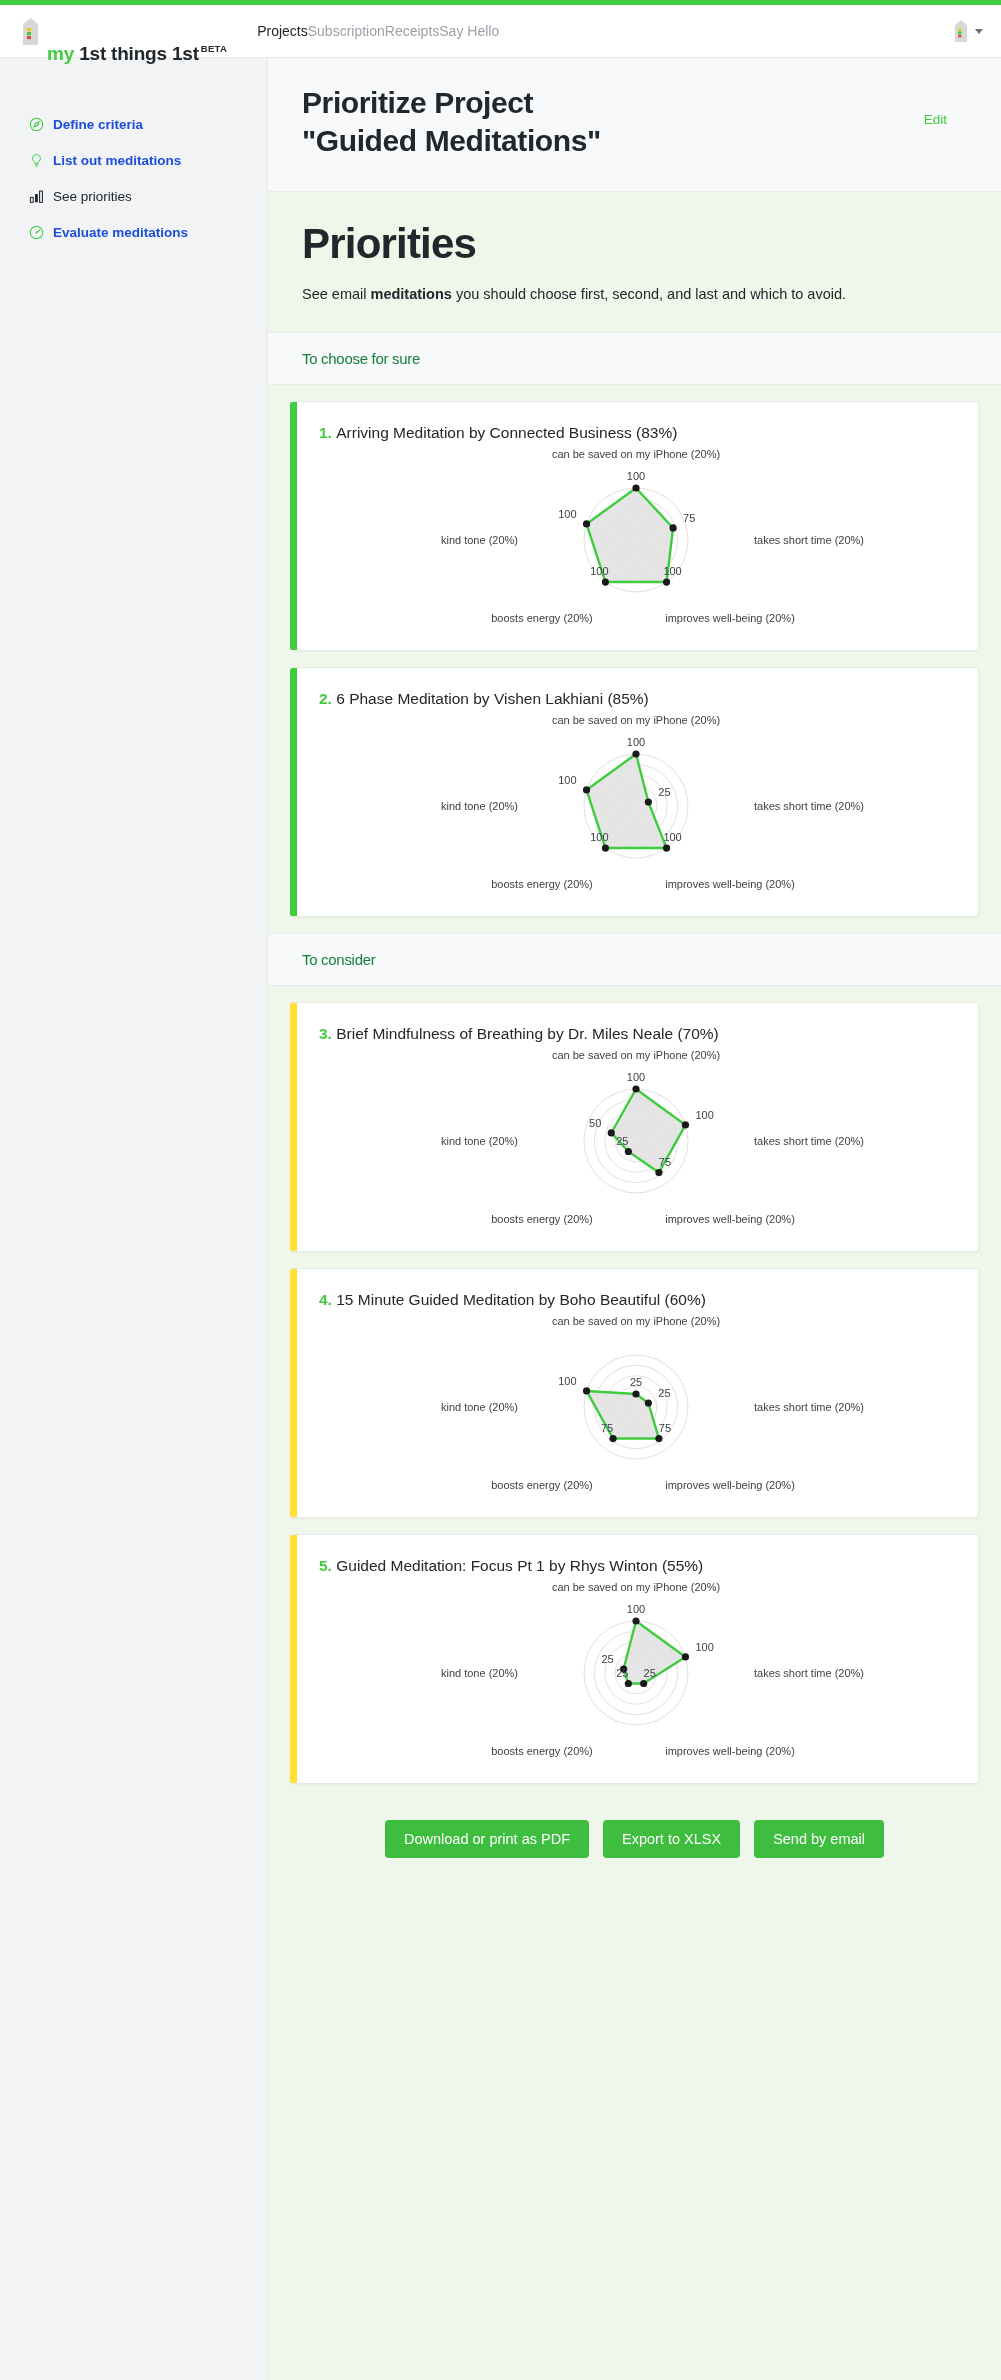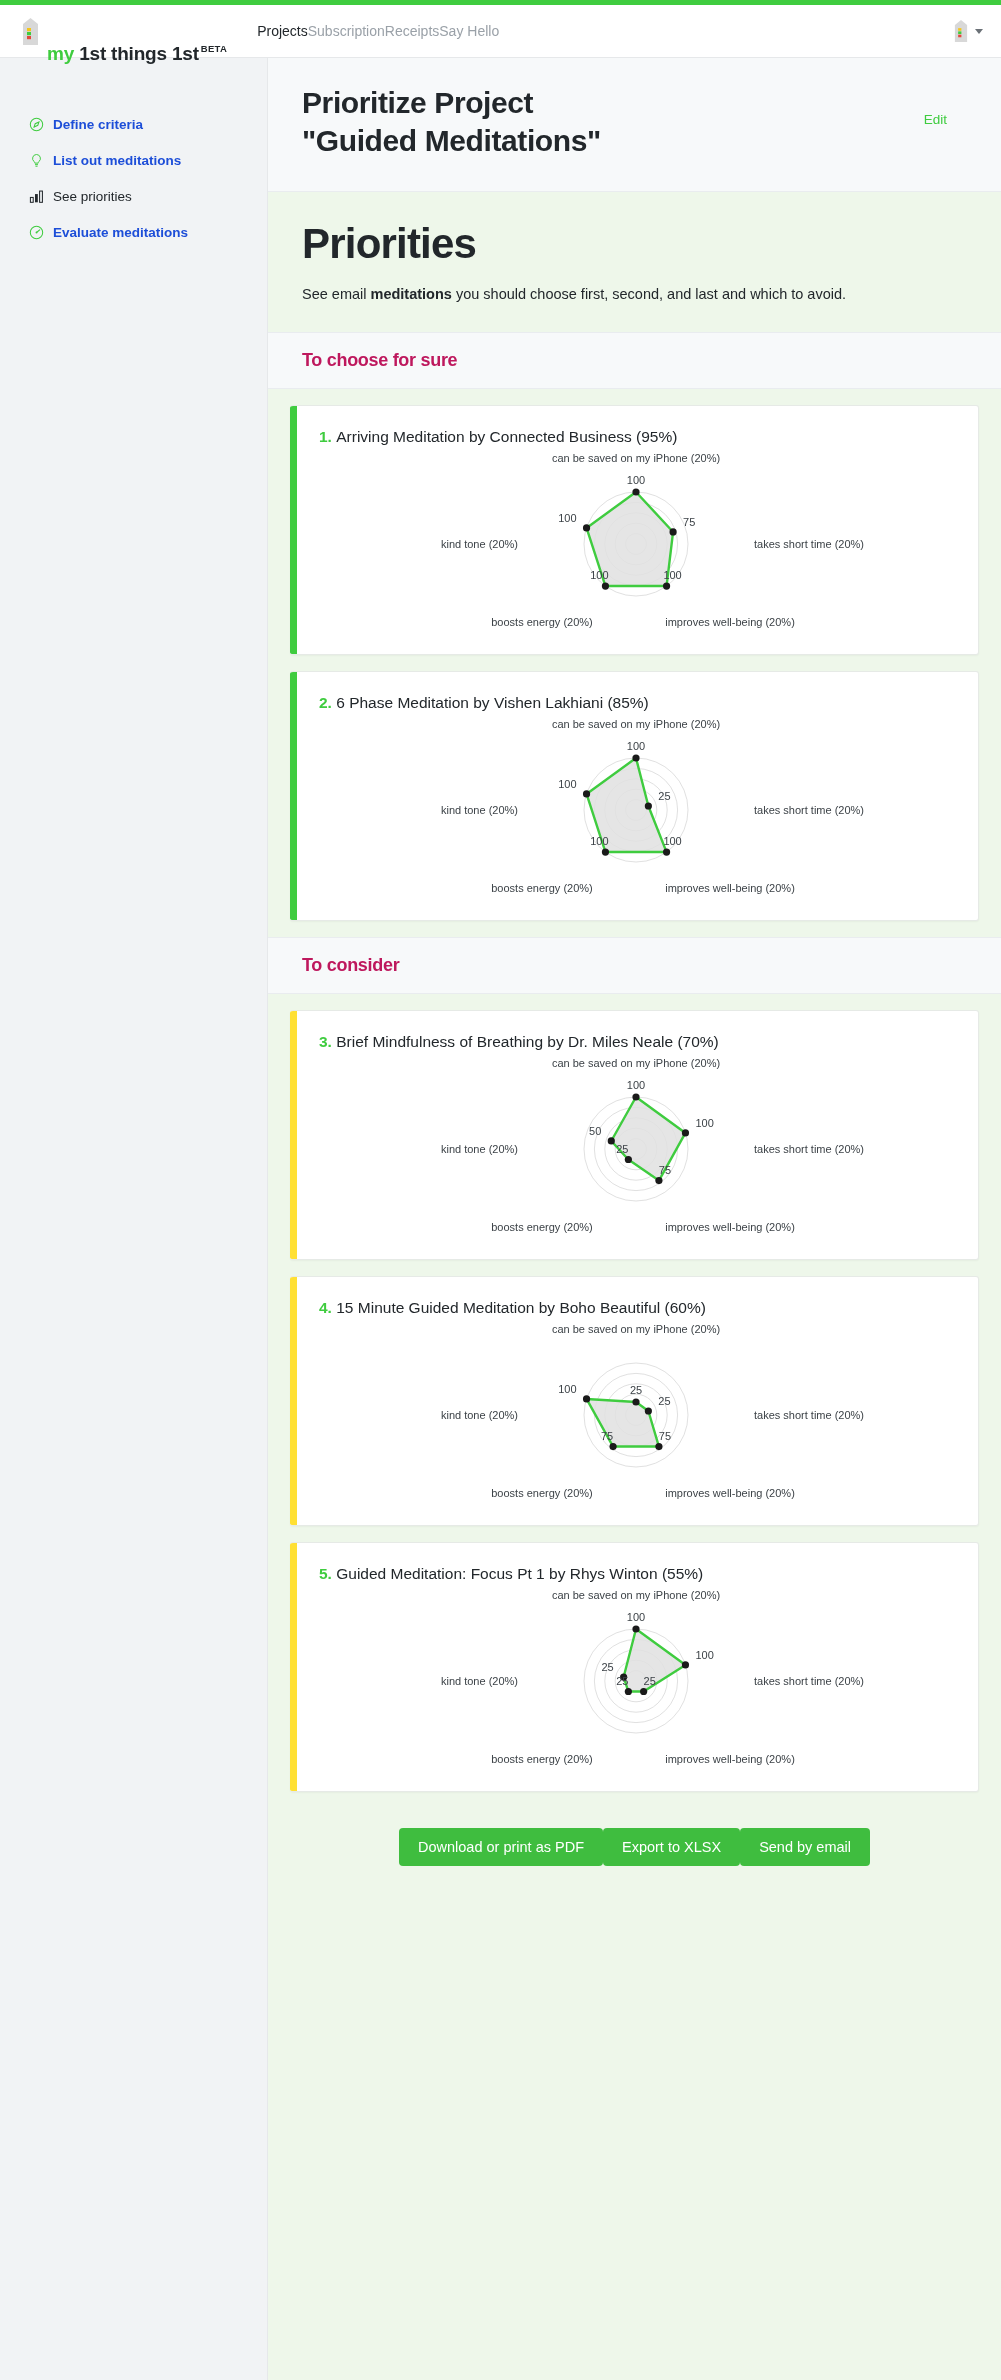--- a/index.html
+++ b/index.html
@@ -152,24 +152,24 @@
   }
   .priorities-sub b { font-weight: 700; }
 
   .group-heading-bar {
     background: #f7f9fa;
     border-top: 1px solid #e9ecef;
     border-bottom: 1px solid #e9ecef;
     padding: 17px 34px 17px 34px;
   }
   .group-heading {
-    font-size: 18px;
-    font-weight: 700;
+    font-size: 15px;
+    font-weight: 400;
     letter-spacing: -0.3px;
-    color: #be185d;
+    color: #15803d;
   }
 
   .cards-wrap { padding: 16px 22px 0 22px; background: #eef7ea; }
 
   .card {
     background: #ffffff;
     border: 1px solid #e6eae6;
     border-left: none;
     border-radius: 3px;
     display: flex;
@@ -196,21 +196,21 @@
     margin-top: 6px;
   }
   .chart-svg { display: block; margin: 0 auto; }
 
   
   .footer-actions {
     background: #eef7ea;
     padding: 20px 22px 34px 22px;
     display: flex;
     justify-content: center;
-    gap: 0;
+    gap: 14px;
   }
   .btn {
     background: #3fbd3f;
     color: #ffffff;
     border: none;
     border-radius: 4px;
     font-family: "Liberation Sans", sans-serif;
     font-size: 14.5px;
     padding: 11px 19px;
     cursor: pointer;
@@ -303,21 +303,21 @@
       </div>
     </div>
 
     <div class="group-heading-bar">
       <div class="group-heading">To choose for sure</div>
     </div>
     <div class="cards-wrap" id="group-0-cards">
         <div class="card">
           <div class="card-stripe stripe-green"></div>
           <div class="card-body">
-            <div class="card-title"><span class="card-rank">1. </span><span>Arriving Meditation by Connected Business (95%)</span></div>
+            <div class="card-title"><span class="card-rank">1. </span><span>Arriving Meditation by Connected Business (83%)</span></div>
             <div class="chart-area">
               <svg class="chart-svg" width="610" height="178" viewBox="0 0 610 178">
                 <circle cx="305" cy="92" r="10.4" fill="none" stroke="#dcdcdc" stroke-width="0.9"></circle>
                 <circle cx="305" cy="92" r="20.8" fill="none" stroke="#dcdcdc" stroke-width="0.9"></circle>
                 <circle cx="305" cy="92" r="31.2" fill="none" stroke="#dcdcdc" stroke-width="0.9"></circle>
                 <circle cx="305" cy="92" r="41.6" fill="none" stroke="#dcdcdc" stroke-width="0.9"></circle>
                 <circle cx="305" cy="92" r="52" fill="none" stroke="#dcdcdc" stroke-width="0.9"></circle>
                 <polygon points="305.00,40.00 342.09,79.95 335.56,134.07 274.44,134.07 255.55,75.93" fill="#e0e0e0" fill-opacity="0.85" stroke="#3fcc3f" stroke-width="2.4" stroke-linejoin="round"></polygon>
                 <circle cx="305" cy="40" r="3.6" fill="#1a1a1a"></circle>
                 <circle cx="342.09120413551096" cy="79.94833721937705" r="3.6" fill="#1a1a1a"></circle>

